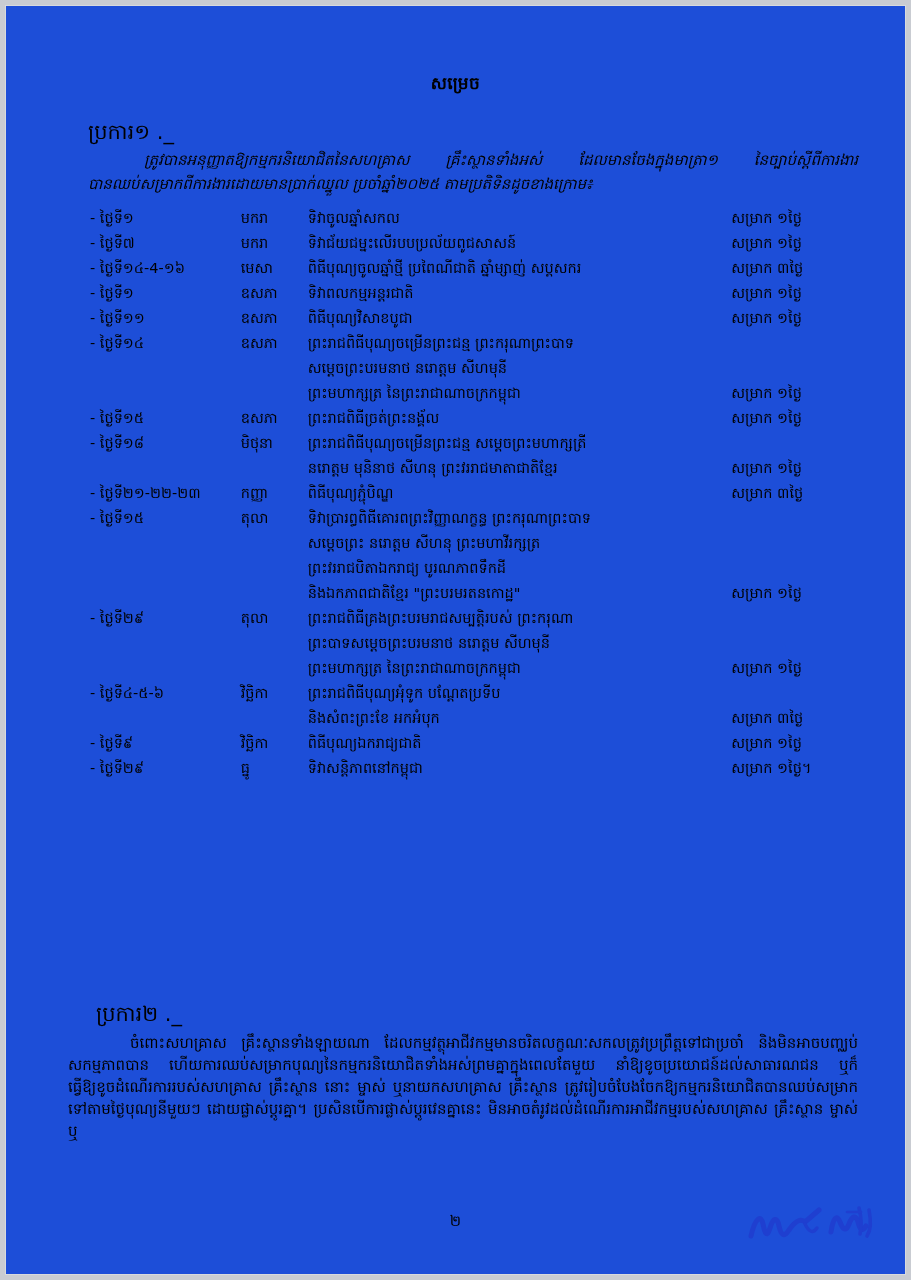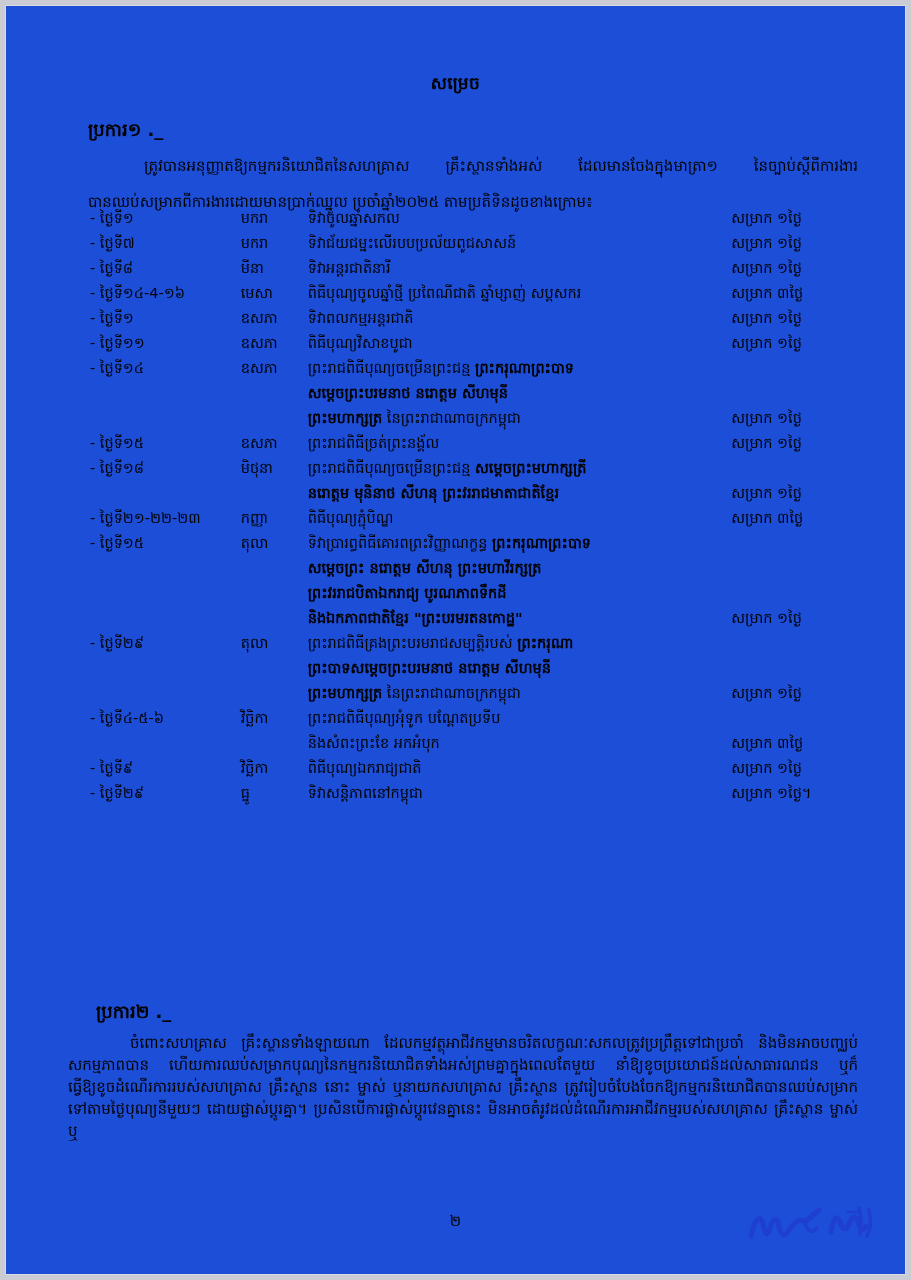--- a/index.html
+++ b/index.html
@@ -37,35 +37,36 @@
     left: 0;
     width: 899px;
     text-align: center;
     font-size: 17px;
     font-weight: bold;
     letter-spacing: 0.5px;
   }
   .article-head {
     position: absolute;
     left: 82px;
-    font-size: 18px;
-    font-weight: bold;
+    font-size: 21px;
+    font-weight: normal;
   }
   #article1-head { top: 112px; }
   #article2-head { top: 994px; margin-left: 8px; }
 
   .intro-para {
     position: absolute;
     left: 82px;
     width: 770px;
     top: 142px;
     font-size: 15px;
-    line-height: 36px;
+    line-height: 24px;
     text-align: justify;
     text-indent: 56px;
+    font-style: italic;
   }
 
   
   #schedule {
     position: absolute;
     left: 84px;
     top: 200px;
     width: 762px;
     border-collapse: collapse;
   }
@@ -74,21 +75,21 @@
     font-size: 14.5px;
     line-height: 25px;
     padding: 0;
     white-space: nowrap;
   }
   .col-date   { width: 152px; }
   .col-month  { width: 68px; }
   .col-desc   { width: 420px; white-space: normal !important; }
   .col-dur    { width: 122px; text-align: left; padding-left: 8px !important; }
   .desc-line { display: block; white-space: nowrap; }
-  .bold { font-weight: bold; }
+  .bold { font-weight: normal; }
   .dur-cell { position: relative; }
   .dur-inner { display: block; }
 
   
   .body-para {
     position: absolute;
     left: 62px;
     width: 790px;
     top: 1026px;
     font-size: 15px;
@@ -138,30 +139,20 @@
             </td>
             <td class="col-dur dur-cell">
               <span class="dur-inner">សម្រាក ១ថ្ងៃ</span>
             </td>
           </tr>
           <tr>
             <td class="col-date">- ថ្ងៃទី៧</td>
             <td class="col-month">មករា</td>
             <td class="col-desc">
               <span class="desc-line"><span>ទិវាជ័យជម្នះលើរបបប្រល័យពូជសាសន៍</span></span>
-            </td>
-            <td class="col-dur dur-cell">
-              <span class="dur-inner">សម្រាក ១ថ្ងៃ</span>
-            </td>
-          </tr>
-          <tr>
-            <td class="col-date">- ថ្ងៃទី៨</td>
-            <td class="col-month">មីនា</td>
-            <td class="col-desc">
-              <span class="desc-line"><span>ទិវាអន្តរជាតិនារី</span></span>
             </td>
             <td class="col-dur dur-cell">
               <span class="dur-inner">សម្រាក ១ថ្ងៃ</span>
             </td>
           </tr>
           <tr>
             <td class="col-date">- ថ្ងៃទី១៤-4-១៦</td>
             <td class="col-month">មេសា</td>
             <td class="col-desc">
               <span class="desc-line"><span>ពិធីបុណ្យចូលឆ្នាំថ្មី ប្រពៃណីជាតិ ឆ្នាំម្សាញ់ សប្តសករ</span></span>

